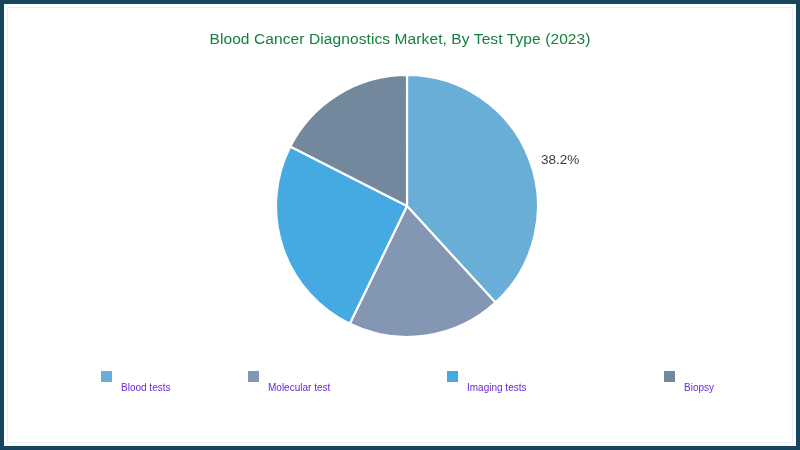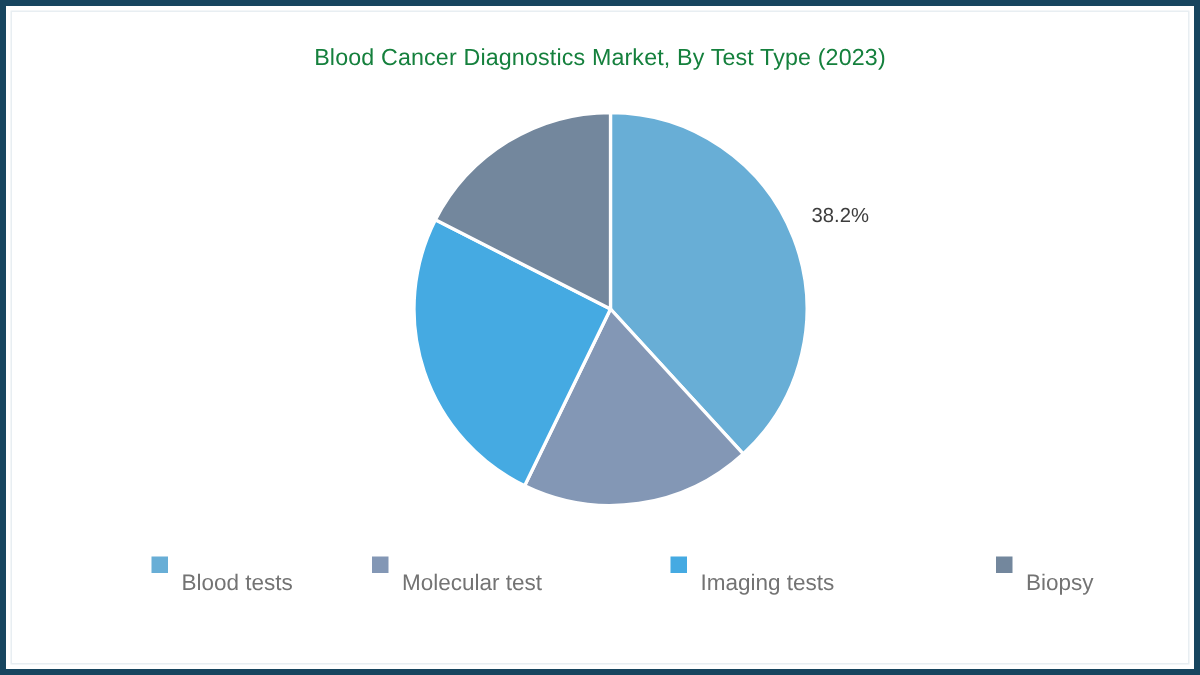--- a/index.html
+++ b/index.html
@@ -64,21 +64,21 @@
 
   .pie-slice {
     stroke: #ffffff;
     stroke-width: 2.2;
     stroke-linejoin: round;
   }
 
   #data-label-382 {
     position: absolute;
     left: 537px;
-    top: 132px;
+    top: 148px;
     font-size: 13.5px;
     color: #3d3d3d;
     font-family: "Liberation Sans", sans-serif;
     white-space: nowrap;
   }
 
   #legend {
     position: absolute;
     left: 0;
     top: 358px;
@@ -93,22 +93,22 @@
     white-space: nowrap;
   }
   .legend-swatch {
     width: 11px;
     height: 11px;
     margin-right: 9px;
     flex: 0 0 auto;
     display: inline-block;
   }
   .legend-text {
-    font-size: 15px;
-    color: #737373;
+    font-size: 10px;
+    color: #6d28d9;
     font-family: "Liberation Sans", sans-serif;
     line-height: 1;
     margin-top: 24px;
   }
   #legend-item-0 { left: 97px; }
   #legend-item-1 { left: 244px; }
   #legend-item-2 { left: 443px; }
   #legend-item-3 { left: 660px; }
 
   #source-note {

